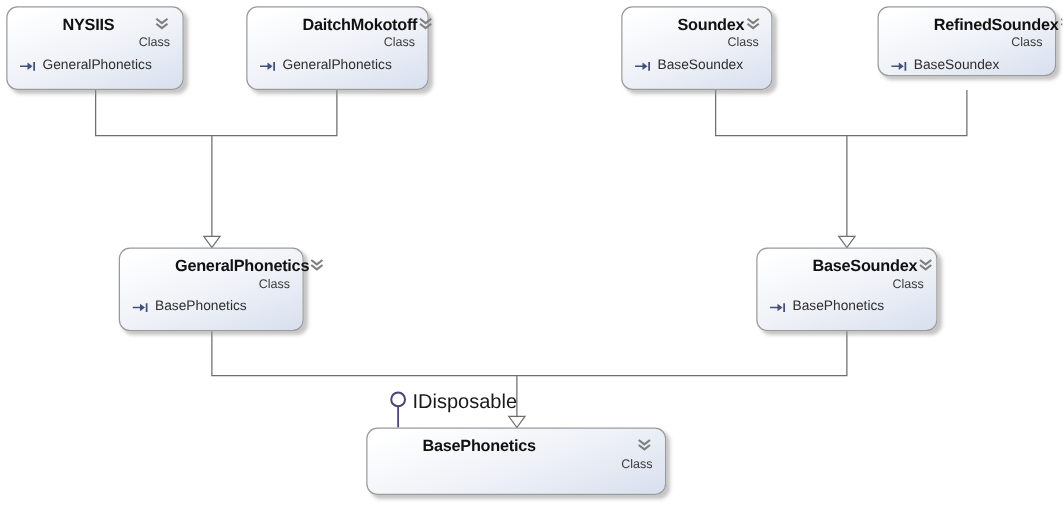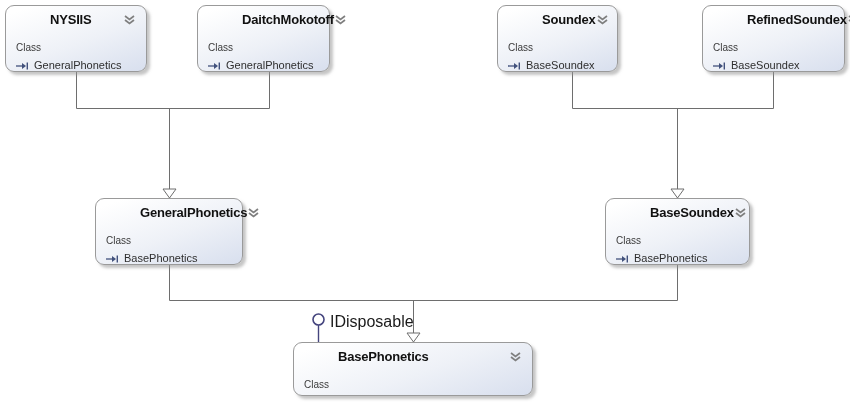--- a/index.html
+++ b/index.html
@@ -25,41 +25,42 @@
     position: absolute;
     box-sizing: border-box;
     border: 1px solid #9a9a9a;
     border-radius: 9px;
     background: linear-gradient(160deg, #ffffff 8%, #eef1f7 55%, #d8dfee 100%);
     box-shadow: 3px 3px 3px rgba(150,150,150,0.55);
     padding: 7px 10px 0 10px;
   }
   .box-header {
     display: flex;
-    align-items: center;
+    align-items: flex-start;
     justify-content: space-between;
     padding-left: 34px;
   }
   .box-title {
     font-size: 13px;
     font-weight: bold;
     color: #111111;
     line-height: 14px;
     letter-spacing: -0.2px;
   }
   .chevron {
     margin-top: 1px;
     cursor: pointer;
     line-height: 0;
   }
   .box-kind {
     font-size: 10px;
     color: #3a3a3a;
-    margin-top: 15px;
+    margin-top: 2px;
     line-height: 12px;
+    text-align: right;
   }
   .box-base {
     display: flex;
     align-items: center;
     gap: 5px;
     margin-top: 5px;
     font-size: 11px;
     color: #2e2e2e;
     line-height: 13px;
   }
@@ -117,21 +118,21 @@
         <svg width="13" height="10" viewBox="0 0 13 10">
             <line x1="0" y1="5" x2="7" y2="5" stroke="#41517c" stroke-width="1.3"></line>
             <polygon points="6,2 10,5 6,8" fill="#41517c"></polygon>
             <line x1="11.3" y1="1.5" x2="11.3" y2="8.5" stroke="#41517c" stroke-width="1.4"></line>
           </svg>
       </span>
       <span>GeneralPhonetics</span>
     </div>
   </div>
 
-  <div class="class-box" style="left:197px;top:5px;width:133px;height:67px">
+  <div class="class-box" style="left:197px;top:5px;width:146px;height:67px">
     <div class="box-header">
       <span class="box-title">DaitchMokotoff</span>
       <span class="chevron">
         <svg width="13" height="11" viewBox="0 0 13 11">
             <path d="M2 1 L6.5 4.5 L11 1 M2 5 L6.5 8.5 L11 5" stroke="#7f7f7f" stroke-width="1.7" fill="none"></path>
           </svg>
       </span>
     </div>
     <div class="box-kind">Class</div>
     <div class="box-base">
@@ -161,21 +162,21 @@
         <svg width="13" height="10" viewBox="0 0 13 10">
             <line x1="0" y1="5" x2="7" y2="5" stroke="#41517c" stroke-width="1.3"></line>
             <polygon points="6,2 10,5 6,8" fill="#41517c"></polygon>
             <line x1="11.3" y1="1.5" x2="11.3" y2="8.5" stroke="#41517c" stroke-width="1.4"></line>
           </svg>
       </span>
       <span>BaseSoundex</span>
     </div>
   </div>
 
-  <div class="class-box" style="left:702px;top:5px;width:143px;height:67px">
+  <div class="class-box" style="left:702px;top:5px;width:143px;height:56px">
     <div class="box-header">
       <span class="box-title">RefinedSoundex</span>
       <span class="chevron">
         <svg width="13" height="11" viewBox="0 0 13 11">
             <path d="M2 1 L6.5 4.5 L11 1 M2 5 L6.5 8.5 L11 5" stroke="#7f7f7f" stroke-width="1.7" fill="none"></path>
           </svg>
       </span>
     </div>
     <div class="box-kind">Class</div>
     <div class="box-base">

